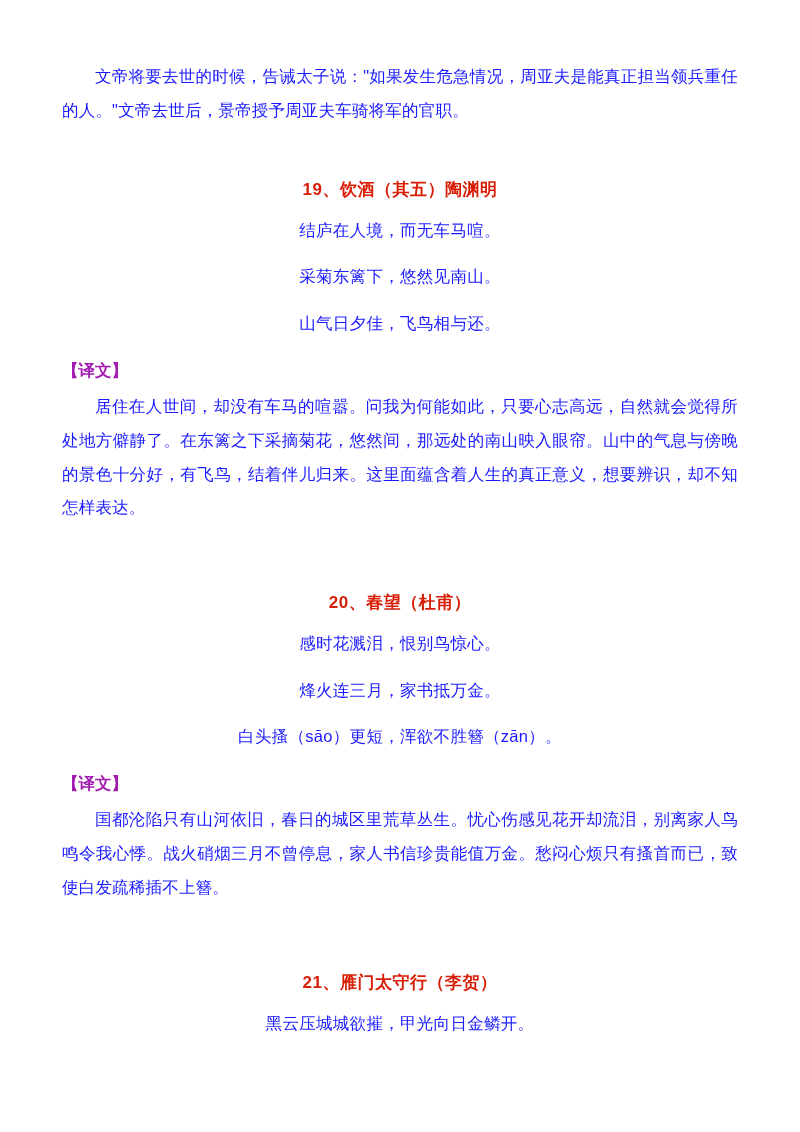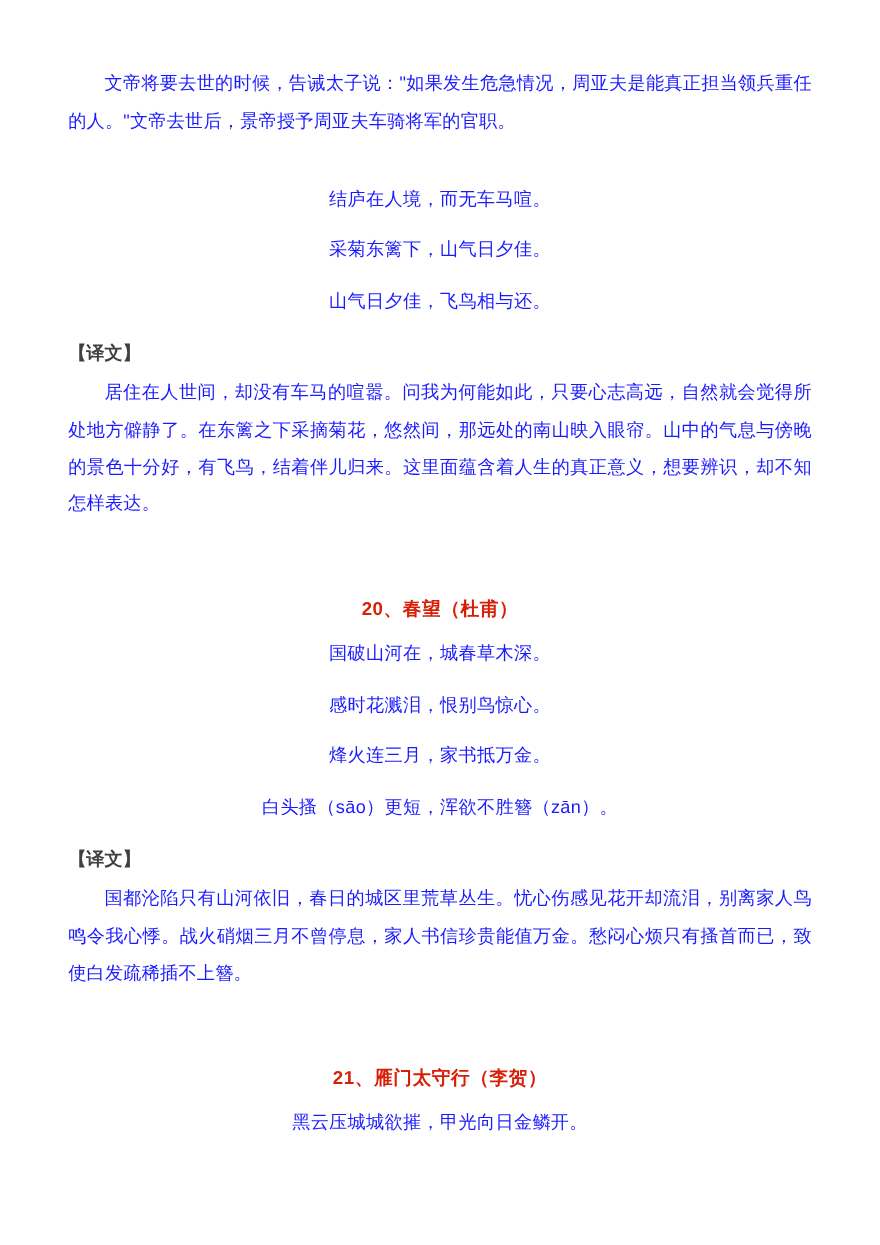--- a/index.html
+++ b/index.html
@@ -42,52 +42,52 @@
   }
   .poem-line {
     text-align: center;
     color: #1a1aff;
     font-size: 16.5px;
     line-height: 2.1;
     margin: 12px;
     letter-spacing: 0.3px;
   }
   .section-label {
-    color: #404040;
+    color: #a21caf;
     font-weight: bold;
     font-size: 16.5px;
     margin: 14px 0 4px 0;
     line-height: 1.9;
   }
   .spacer-lg { height: 34px; }
   .spacer-md { height: 18px; }
   .block { margin: 0; padding: 0; }
 </style>
 </head>
 <body>
 
 <div class="page">
 
   <p class="para indent">文帝将要去世的时候，告诫太子说："如果发生危急情况，周亚夫是能真正担当领兵重任的人。"文帝去世后，景帝授予周亚夫车骑将军的官职。</p>
 
   <div class="spacer-md"></div>
 
   <div class="block">
+    <h2 class="poem-title">19、饮酒（其五）陶渊明</h2>
     <p class="poem-line">结庐在人境，而无车马喧。</p>
-    <p class="poem-line">采菊东篱下，山气日夕佳。</p>
+    <p class="poem-line">采菊东篱下，悠然见南山。</p>
     <p class="poem-line">山气日夕佳，飞鸟相与还。</p>
     <div class="section-label">【译文】</div>
     <p class="para indent">居住在人世间，却没有车马的喧嚣。问我为何能如此，只要心志高远，自然就会觉得所处地方僻静了。在东篱之下采摘菊花，悠然间，那远处的南山映入眼帘。山中的气息与傍晚的景色十分好，有飞鸟，结着伴儿归来。这里面蕴含着人生的真正意义，想要辨识，却不知怎样表达。</p>
   </div>
 
   <div class="spacer-lg"></div>
 
   <div class="block">
     <h2 class="poem-title">20、春望（杜甫）</h2>
-    <p class="poem-line">国破山河在，城春草木深。</p>
     <p class="poem-line">感时花溅泪，恨别鸟惊心。</p>
     <p class="poem-line">烽火连三月，家书抵万金。</p>
     <p class="poem-line">白头搔（sāo）更短，浑欲不胜簪（zān）。</p>
     <div class="section-label">【译文】</div>
     <p class="para indent">国都沦陷只有山河依旧，春日的城区里荒草丛生。忧心伤感见花开却流泪，别离家人鸟鸣令我心悸。战火硝烟三月不曾停息，家人书信珍贵能值万金。愁闷心烦只有搔首而已，致使白发疏稀插不上簪。</p>
   </div>
 
   <div class="spacer-lg"></div>
 
   <div class="block">

